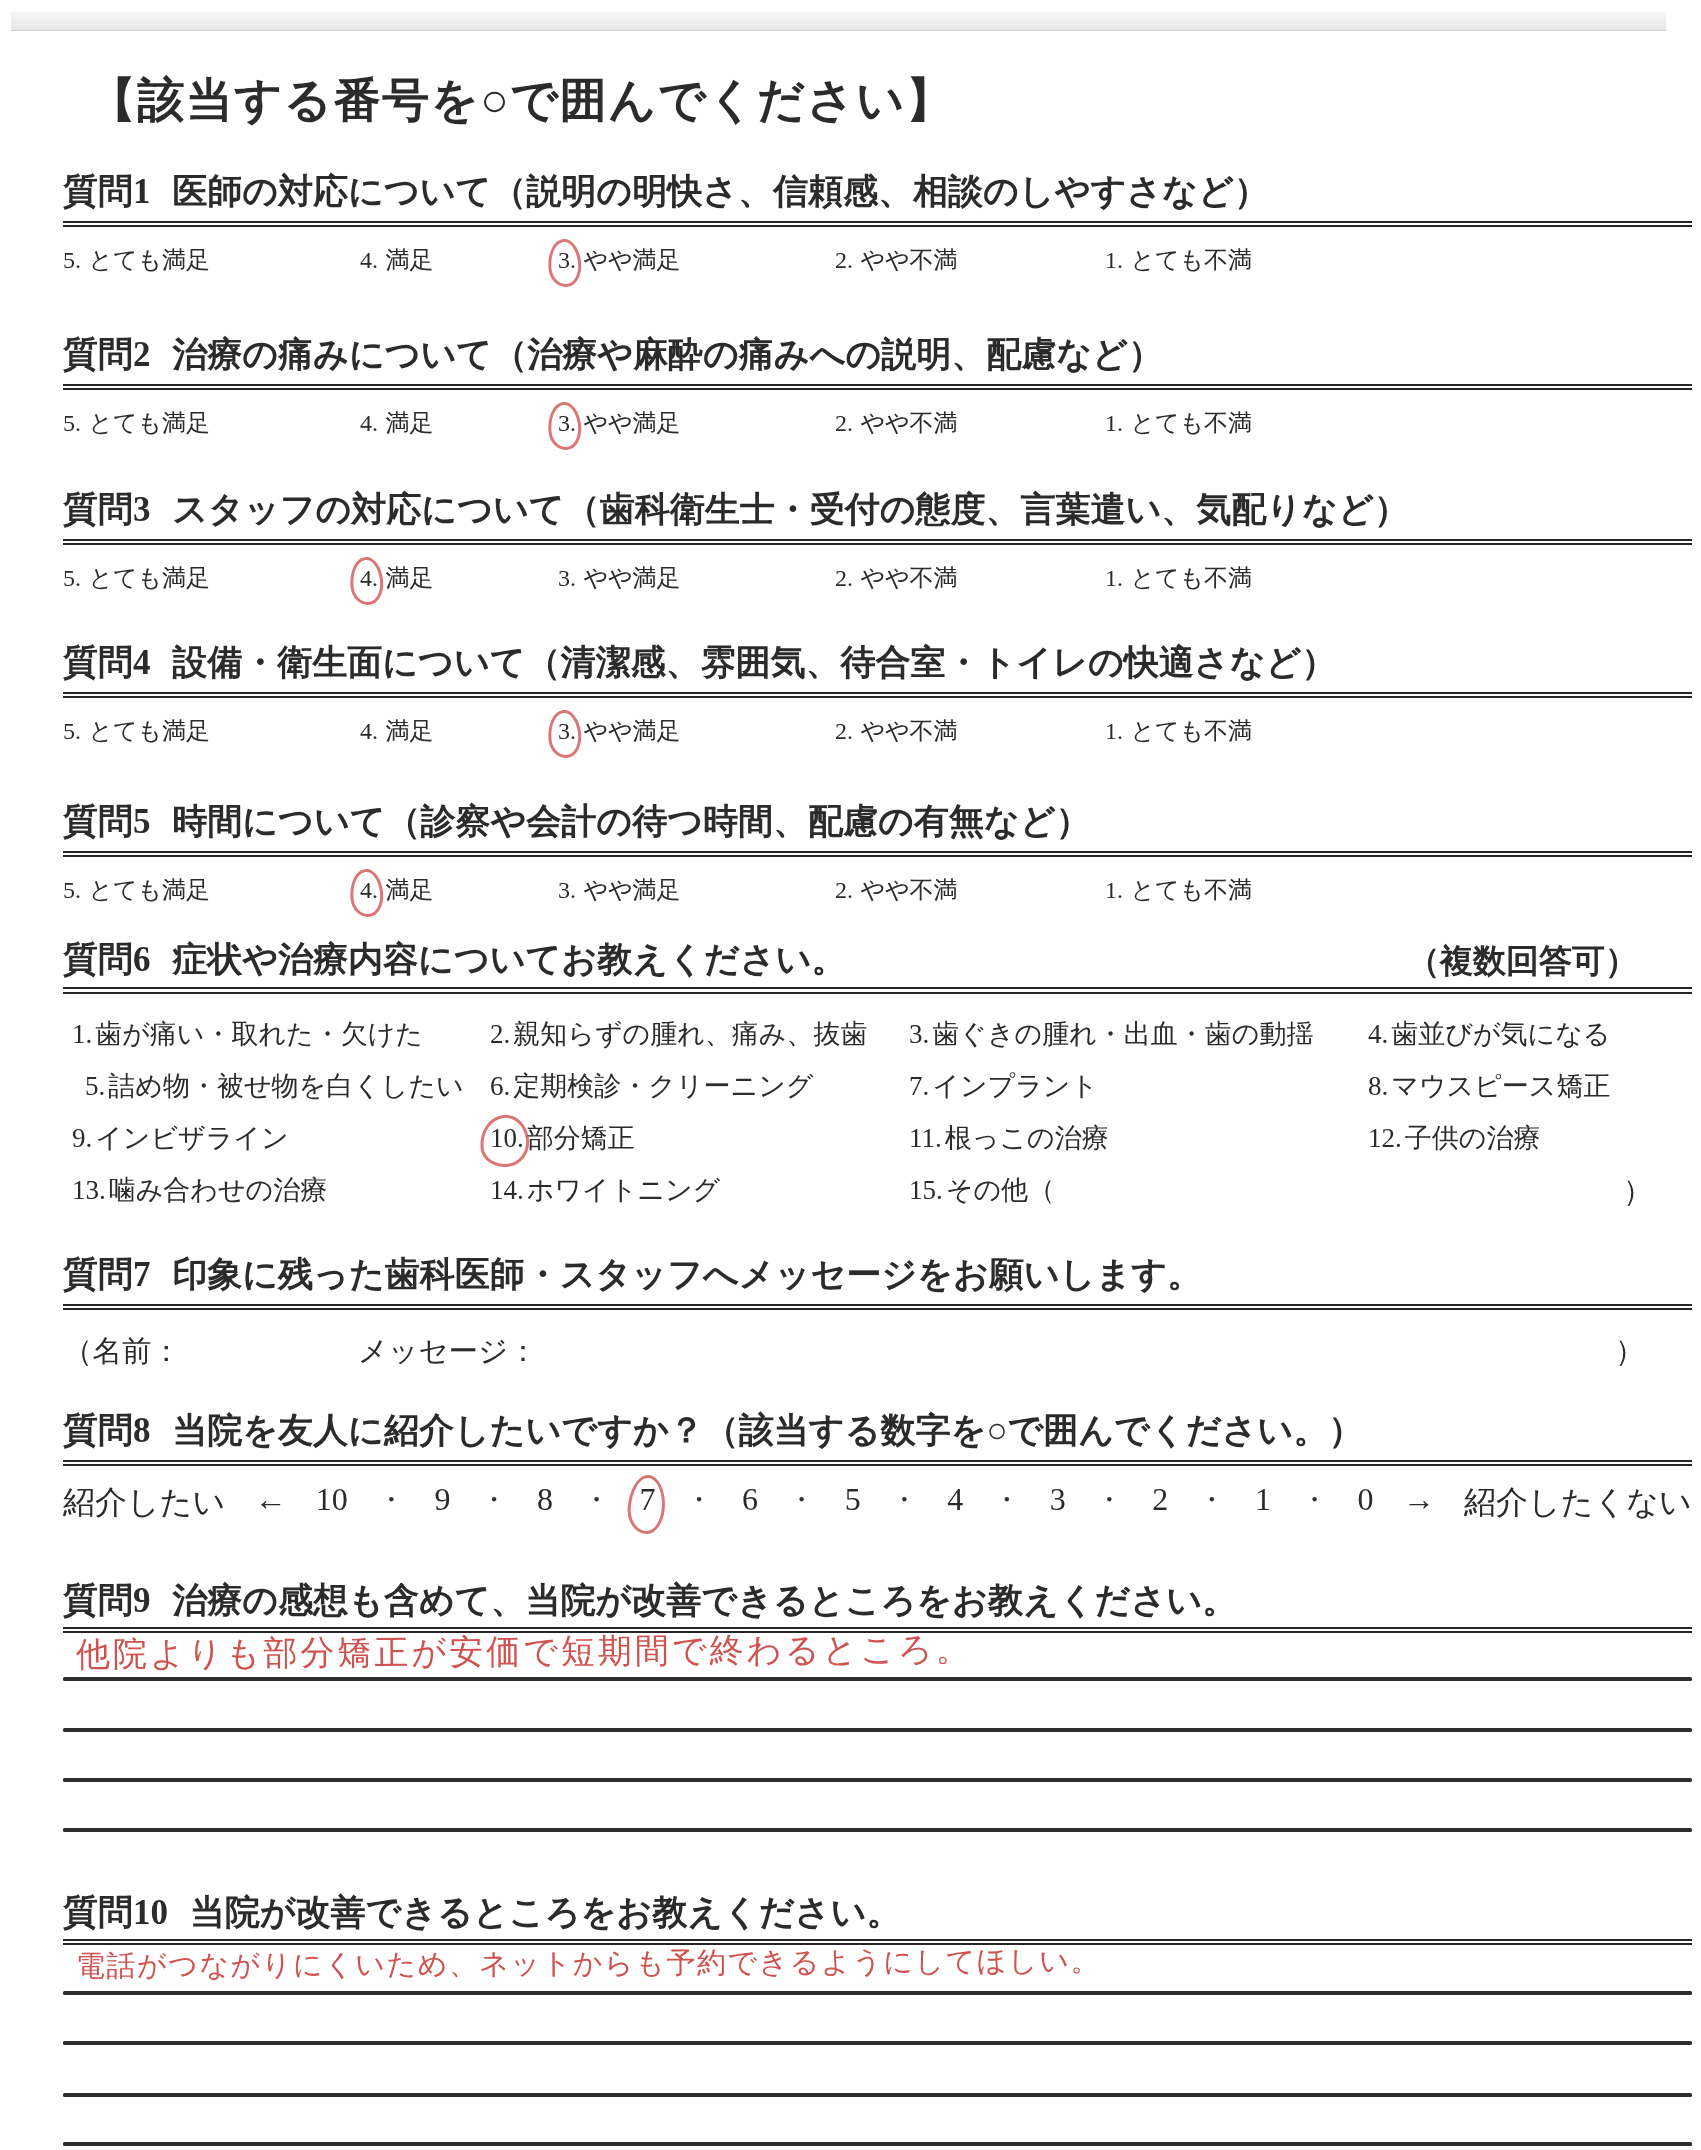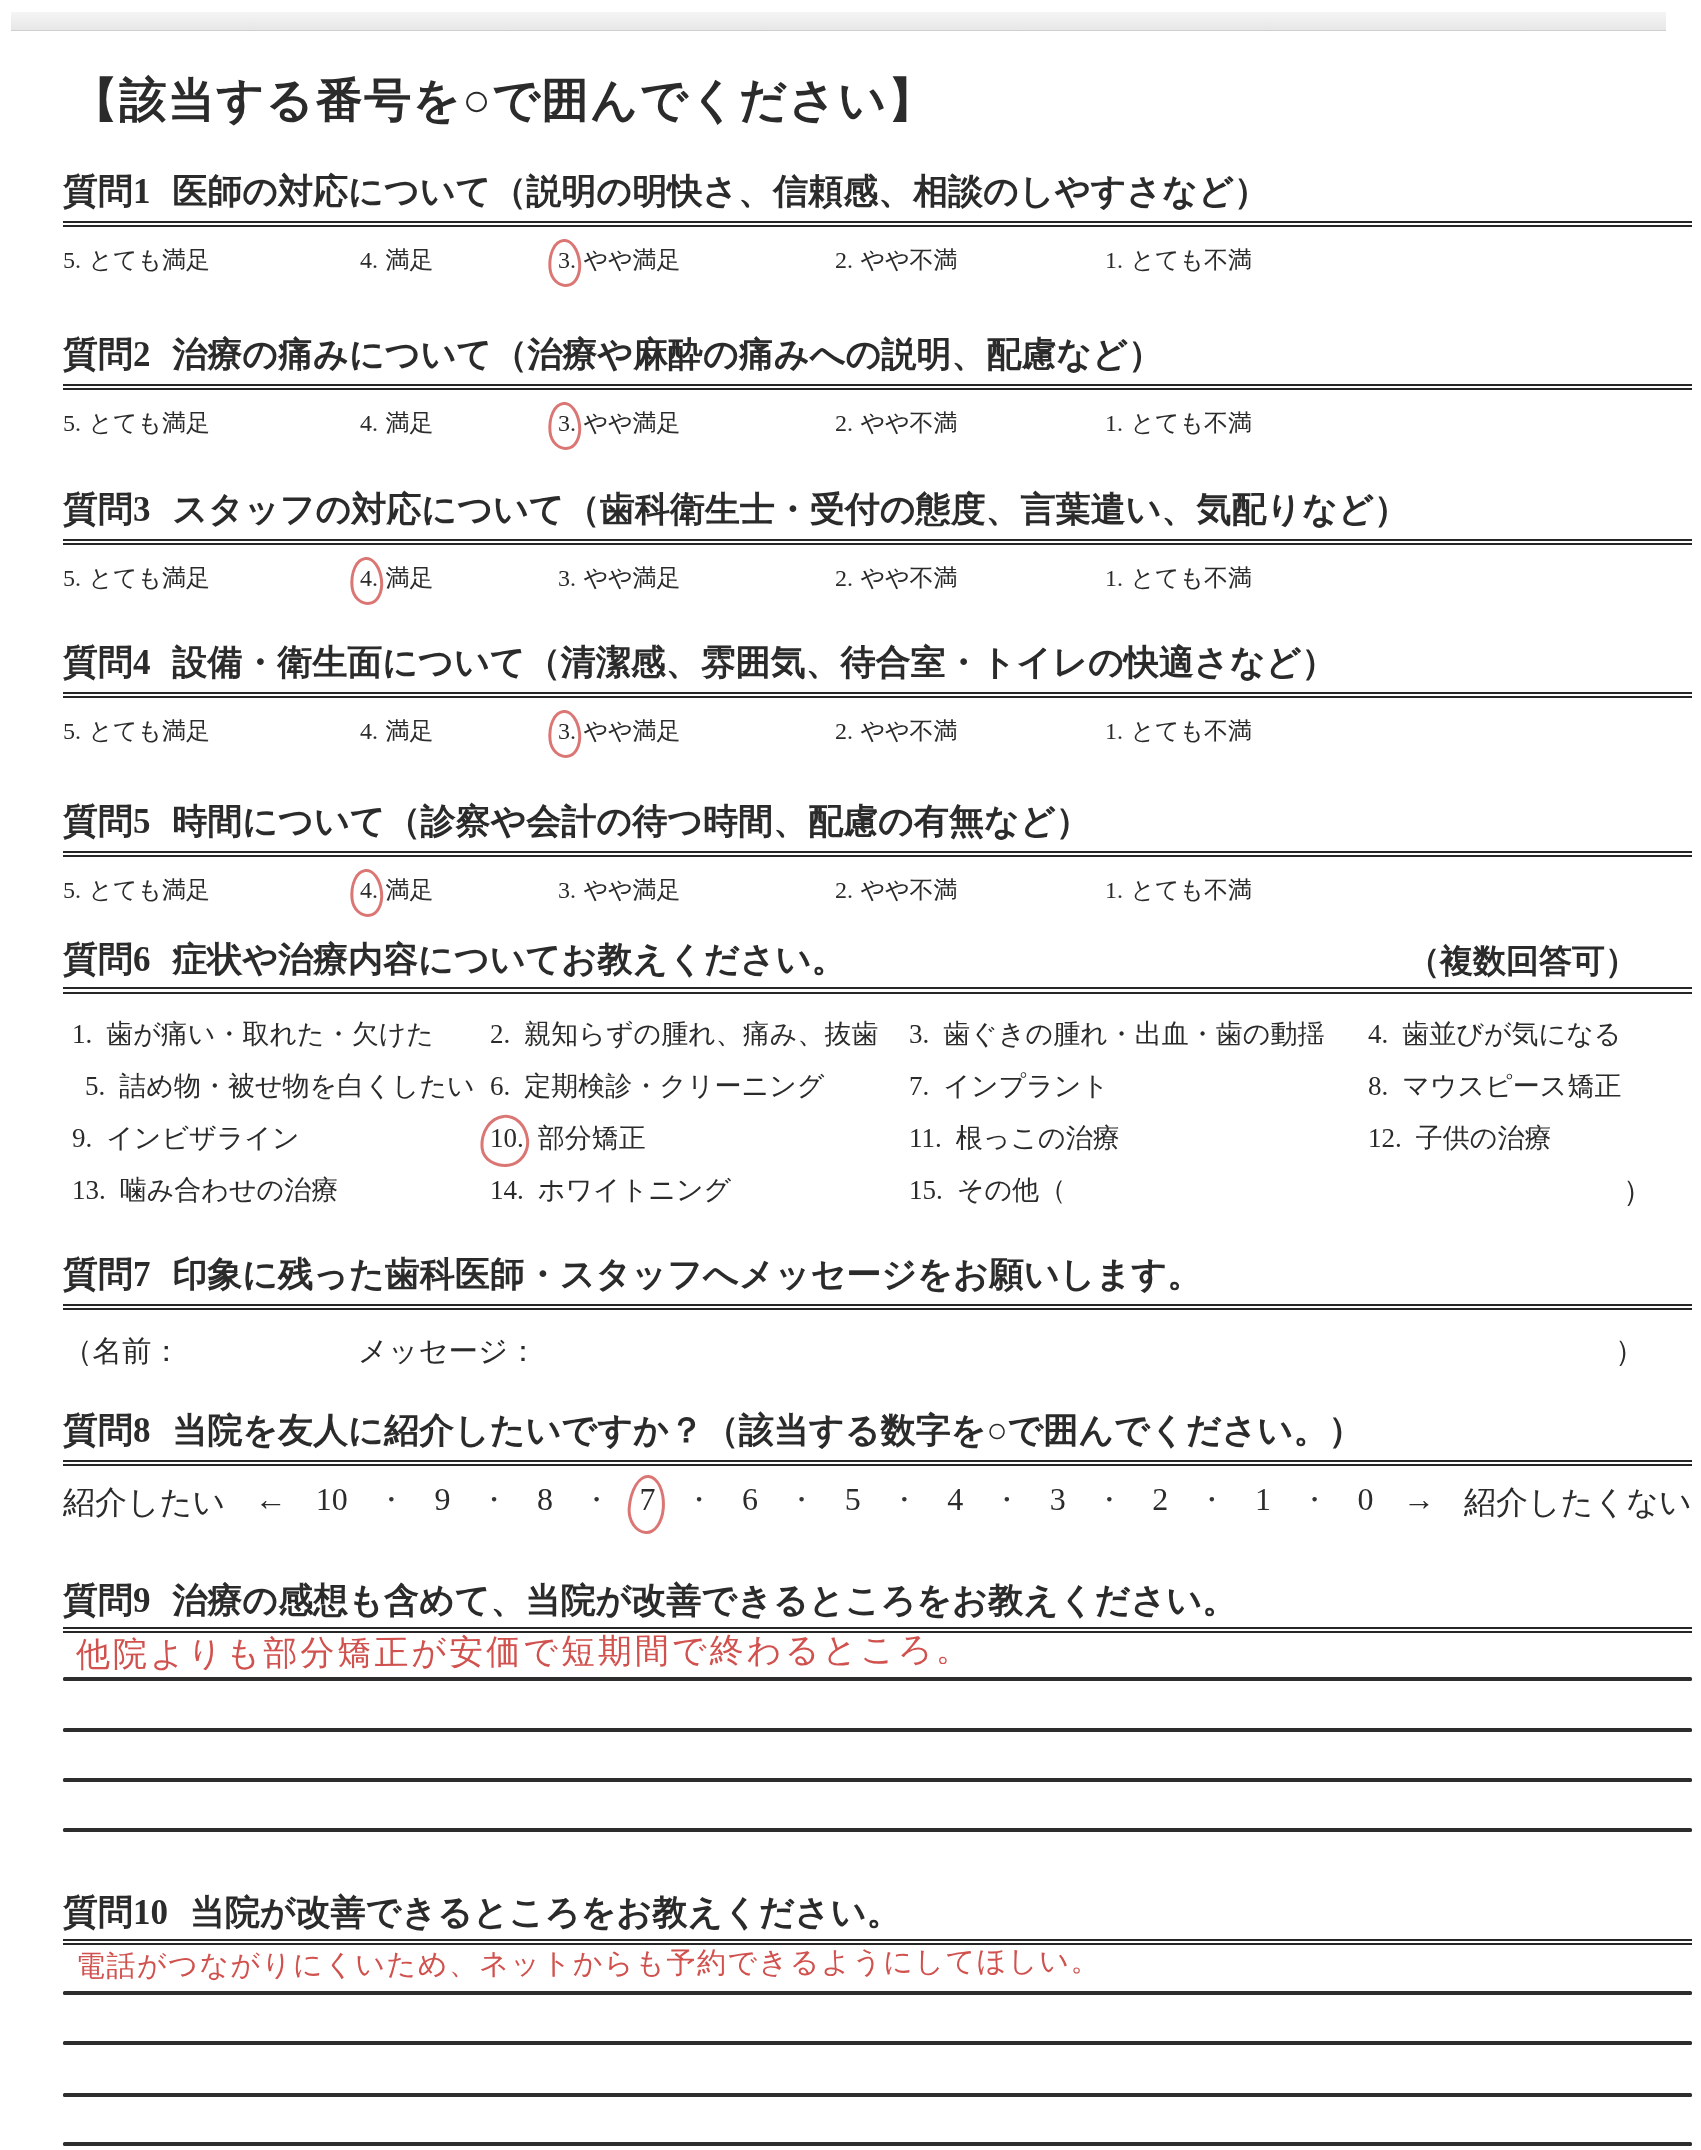--- a/index.html
+++ b/index.html
@@ -3,39 +3,39 @@
 <meta charset="utf-8">
 <style>
   *{margin:0;padding:0;box-sizing:border-box}
   html,body{background:#ffffff}
   body{
     width:1701px;height:2151px;position:relative;overflow:hidden;
     font-family:"Liberation Serif","DejaVu Serif",serif;color:#2b2b2b;
   }
   .scan-band{position:absolute;left:11px;top:11.8px;width:1655px;height:19px;
     background:linear-gradient(180deg,#f5f5f5,#e7e7e7);border-bottom:1.5px solid #cfcfcf}
-  .title{position:absolute;left:71px;top:69px;font-size:47px;font-weight:bold;
+  .title{position:absolute;left:89px;top:69px;font-size:47px;font-weight:bold;
     letter-spacing:1.5px;white-space:nowrap}
   .sec{position:absolute;left:63px;width:1629px}
   .q-head{font-size:35px;line-height:41px;font-weight:600;white-space:nowrap;position:relative}
   .qlabel{margin-right:22px}
   .rule{margin-top:8.9px;height:6.6px;border-top:2.2px solid #262626;border-bottom:2.2px solid #262626}
   .rule.tight{margin-top:5.9px}
   .opts{position:relative;margin-top:11.8px;height:52px;font-size:24px}
   .opt{position:absolute;top:4.4px;white-space:nowrap}
   .olab{margin-left:7.4px}
   .num{position:relative;display:inline-block}
   .num.circled::before{content:"";position:absolute;left:-9.6px;right:-5.2px;top:-7.4px;bottom:-13.3px;
     border:3px solid rgba(207,80,76,.78);border-radius:54% 46% 48% 52%/60% 52% 48% 40%;
     transform:rotate(-6deg)}
   .multi-note{position:absolute;right:54px;top:1.5px;font-size:33px;font-weight:600}
   .q6-rows{margin-top:16px;position:relative}
   .q6-row{position:relative;height:52px;font-size:27px}
   .q6-item{position:absolute;top:5.9px;white-space:nowrap}
-  .q6-item .olab{margin-left:14px}
+  .q6-item .olab{margin-left:3px}
   .close-paren{position:absolute;top:5.9px;left:1560px;font-size:29.5px}
   .fill-row{position:relative;margin-top:16px;height:46px;font-size:29.5px}
   .fill-row .lab{position:absolute;top:5.9px;white-space:nowrap}
   .blank{position:absolute;top:5.9px;height:35px}
   .nps-row{display:flex;justify-content:space-between;align-items:flex-start;
     margin-top:14.8px;font-size:31px;height:53px}
   .nps-num{position:relative;display:inline-block;font-size:32px}
   .nps-num.circled::before{content:"";position:absolute;left:-11.8px;right:-8.9px;top:-5.9px;bottom:-16px;
     border:3px solid rgba(207,80,76,.78);border-radius:50% 50% 46% 54%/58% 54% 46% 42%;
     transform:rotate(4deg)}

